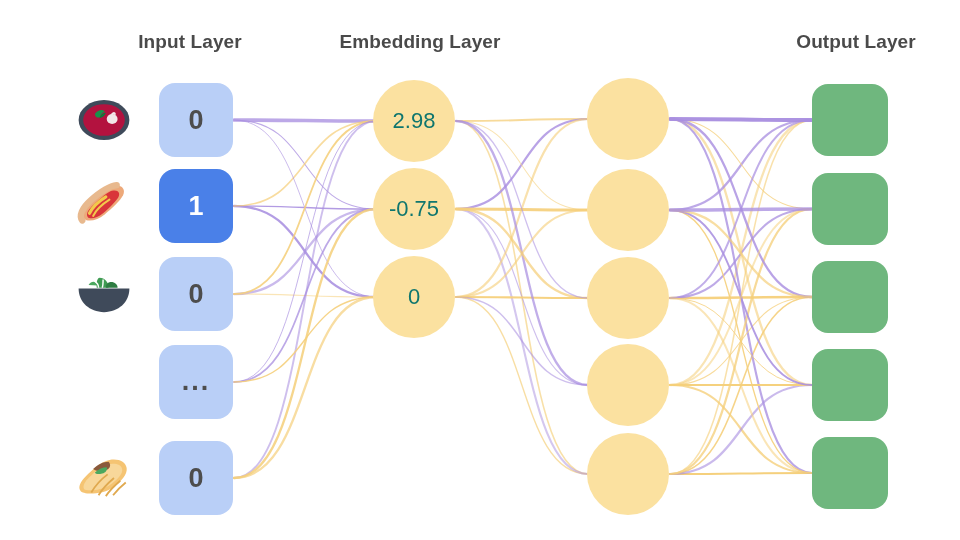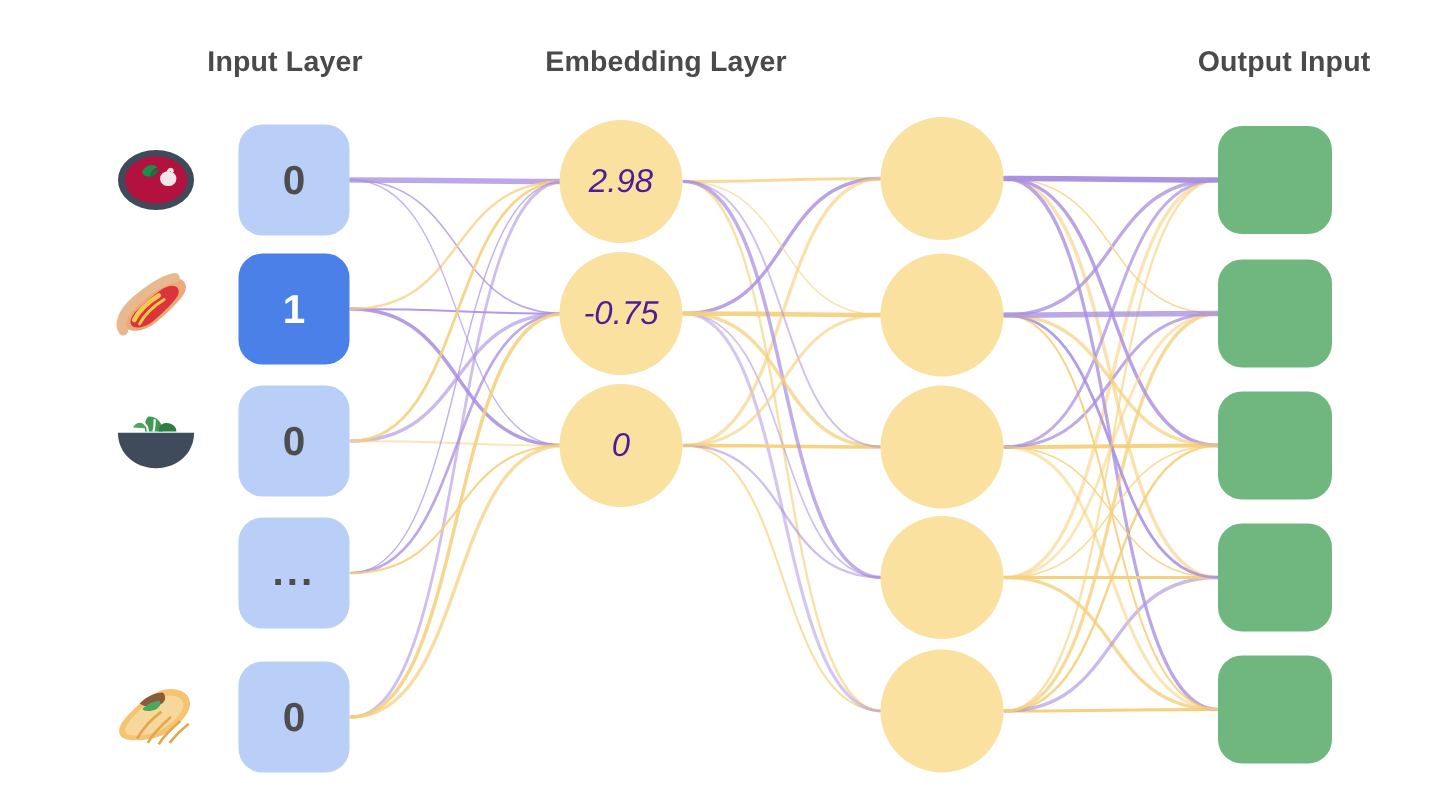--- a/index.html
+++ b/index.html
@@ -77,23 +77,22 @@
     position: absolute;
     width: 82px;
     height: 82px;
     border-radius: 50%;
     background: #fbe1a0;
     transform: translate(-50%, -50%);
     display: flex;
     align-items: center;
     justify-content: center;
     font-size: 22px;
-    color: #4c1d95;
+    color: #0f766e;
     font-weight: normal;
-    font-style: italic;
   }
   
   .hidden-node {
     position: absolute;
     width: 82px;
     height: 82px;
     border-radius: 50%;
     background: #fbe1a0;
     transform: translate(-50%, -50%);
   }
@@ -165,22 +164,22 @@
       <path d="M 670 119 C 748.1 119, 733.9 120, 812 120" stroke="#a98fe0" stroke-width="3.76" fill="none" opacity="0.96" stroke-linecap="round"></path>
       <path d="M 670 298 C 748.1 298, 733.9 120, 812 120" stroke="#a98fe0" stroke-width="2.02" fill="none" opacity="0.72" stroke-linecap="round"></path>
       <path d="M 670 385 C 748.1 385, 733.9 209, 812 209" stroke="#f5cf7a" stroke-width="1.94" fill="none" opacity="0.53" stroke-linecap="round"></path>
       <path d="M 670 210 C 748.1 210, 733.9 297, 812 297" stroke="#f5cf7a" stroke-width="2.28" fill="none" opacity="0.69" stroke-linecap="round"></path>
       <path d="M 670 298 C 748.1 298, 733.9 473, 812 473" stroke="#f5cf7a" stroke-width="2.05" fill="none" opacity="0.54" stroke-linecap="round"></path>
       <path d="M 670 210 C 748.1 210, 733.9 209, 812 209" stroke="#a98fe0" stroke-width="3.53" fill="none" opacity="0.78" stroke-linecap="round"></path>
     </svg>
 
   <div id="titles-layer">
       <div class="layer-title" style="left: 190px; top: 32px;">Input Layer</div>
-      <div class="layer-title" style="left: 444px; top: 32px;">Embedding Layer</div>
-      <div class="layer-title" style="left: 856px; top: 32px;">Output Input</div>
+      <div class="layer-title" style="left: 420px; top: 32px;">Embedding Layer</div>
+      <div class="layer-title" style="left: 856px; top: 32px;">Output Layer</div>
     </div>
 
   <div id="input-layer">
       <div class="food-icon" style="left: 104px; top: 120px;">
         <svg viewBox="0 0 64 64">
       <ellipse cx="32" cy="32" rx="28" ry="22" fill="#3f4a5a"></ellipse>
       <ellipse cx="32" cy="32" rx="23" ry="17.5" fill="#b3123f"></ellipse>
       <path d="M22 25c4-5 9-5 11-2-3 1-5 3-5 6-3 1-6 0-6-4z" fill="#17924a"></path>
       <path d="M27 30c1-4 4-6 7-6-1 3-3 5-7 6z" fill="#0f7a3c"></path>
       <ellipse cx="41" cy="31" rx="6" ry="5.5" fill="#f2e6e8"></ellipse>

